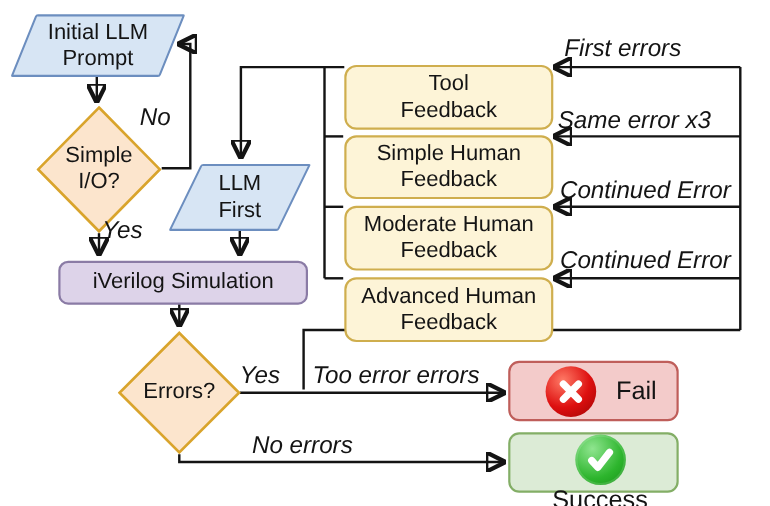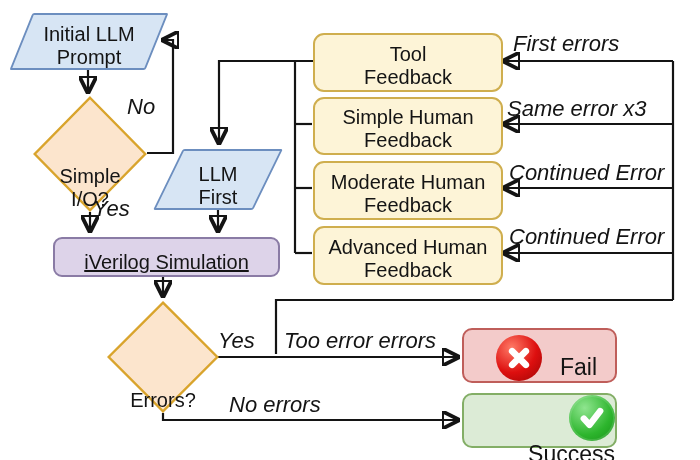--- a/index.html
+++ b/index.html
@@ -3,37 +3,37 @@
 <meta charset="utf-8">
 <style>
   html,body{margin:0;padding:0;background:#fff;}
   #canvas{
     position:relative;width:700px;height:460px;background:#ffffff;overflow:hidden;
     font-family:"Liberation Sans", sans-serif;color:#141414;
   }
   svg.connectors{position:absolute;left:0;top:0;width:700px;height:460px;}
   svg.connectors path{stroke:var(--connector,#141414);stroke-width:2.2;fill:none;}
 
-  .node{position:absolute;display:flex;align-items:flex-end;justify-content:center;text-align:center;}
+  .node{position:absolute;display:flex;align-items:center;justify-content:center;text-align:center;}
   .node-label{position:relative;z-index:2;white-space:pre-line;line-height:1.18;font-size:20px;}
 
   
   .para-shape{position:absolute;top:0;bottom:0;background:var(--node-blue-fill);border:2px solid var(--node-blue-border);border-radius:2px;}
   .skew-a{left:13px;right:13px;transform:skewX(-22deg);}
   .skew-b{left:16px;right:16px;transform:skewX(-26deg);}
 
   
   .diamond svg.dshape{position:absolute;inset:0;width:100%;height:100%;}
   .diamond polygon{fill:var(--decision-fill);stroke:var(--decision-border);stroke-width:2.4;vector-effect:non-scaling-stroke;}
 
   
-  .proc{background:var(--sim-fill);border:2px solid var(--sim-border);border-radius:9px;font-size:21px;text-decoration:underline;}
+  .proc{background:var(--sim-fill);border:2px solid var(--sim-border);border-radius:9px;font-size:21px;}
 
   
-  .feedback{background:var(--feedback-fill);border:2px solid var(--feedback-border);border-radius:11px;font-size:20px;}
+  .feedback{background:var(--feedback-fill);border:2px solid var(--feedback-border);border-radius:11px;font-size:20px;margin-top:26px;}
 
   
   .terminal{border-radius:10px;justify-content:flex-start;padding-left:12px;box-sizing:border-box;font-size:23px;}
   .terminal .tlabel{flex:1;text-align:center;position:relative;z-index:2;}
   .fail-box{background:var(--fail-fill);border:2px solid var(--fail-border);padding-left:32px;}
   .success-box{background:var(--success-fill);border:2px solid var(--success-border);}
   .terminal .badge{width:46px;height:46px;border-radius:50%;flex:0 0 auto;display:flex;align-items:center;justify-content:center;}
   .badge.red{background:radial-gradient(circle at 34% 28%, #ff7a66 0%, var(--fail-icon) 55%, #9c0505 100%);}
   .badge.green{background:radial-gradient(circle at 34% 28%, #8fe58f 0%, var(--success-icon) 60%, #169016 100%);box-shadow:inset 0 0 0 2px #ffffff22;}
   .badge svg{width:30px;height:30px;}

